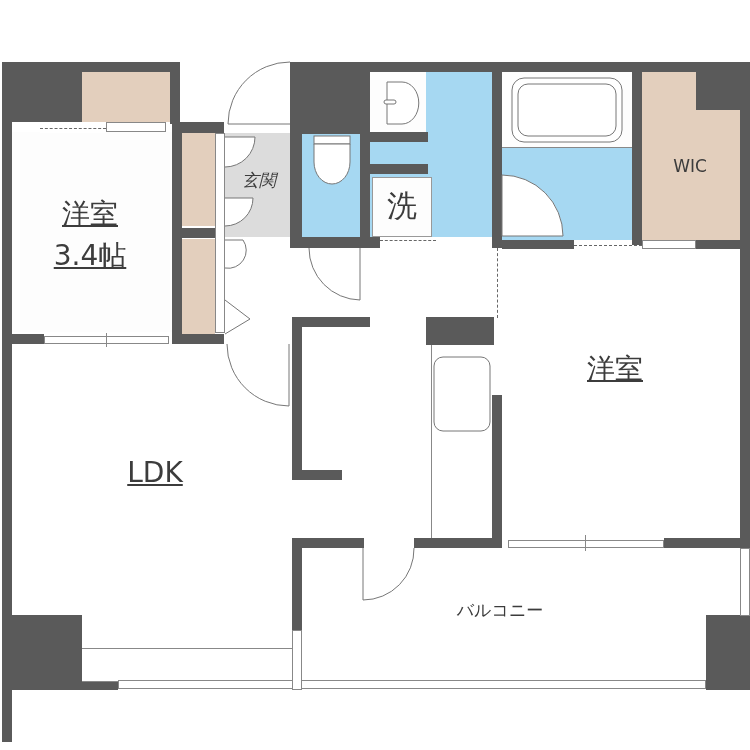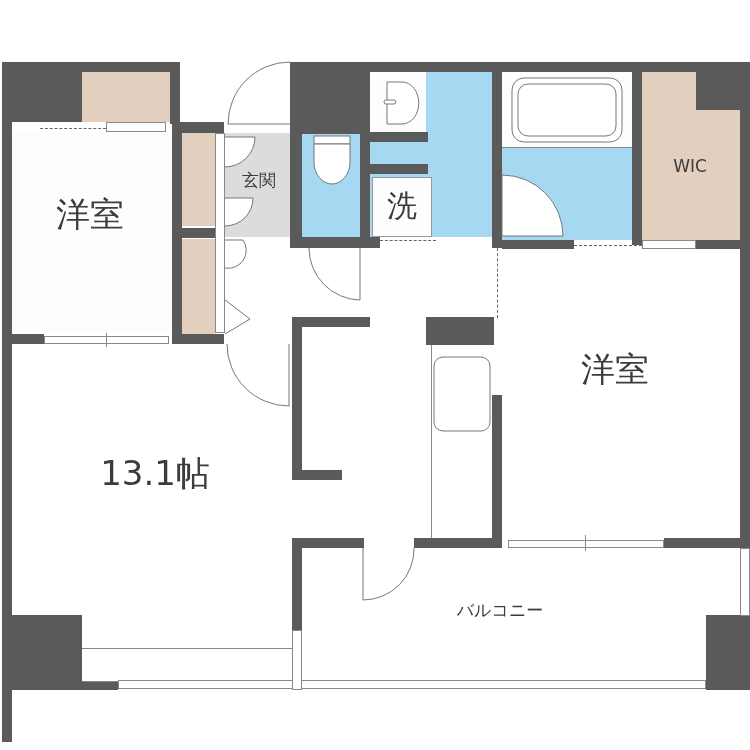--- a/index.html
+++ b/index.html
@@ -8,21 +8,21 @@
   .abs { position:absolute; box-sizing:border-box; }
   .wall { background:#5a5a5a; }
   .floor-white { background:#fdfdfd; }
   .floor-blue { background:#a6d8f2; }
   .floor-beige { background:#e3cfbd; }
   .floor-gray { background:#dcdcdc; }
   .win { background:#ffffff; border:1px solid #888; }
   .win-dash { background:#ffffff; border-top:1px dashed #666; }
   .thin { background:#888; }
   .label { position:absolute; color:#3c3c3c; text-align:center; white-space:nowrap; }
-  .lbl-big { font-size:34px; line-height:42px; }
+  .lbl-big { font-size:28px; line-height:42px;text-decoration:underline; }
   .lbl-small { font-size:17px; line-height:20px; }
   svg { position:absolute; overflow:visible; }
 </style>
 </head>
 <body>
 
 <div class="plan">
 
   <div class="abs floor-white" style="left:12px;top:132px;width:160px;height:200px;"></div>
   <div class="abs floor-beige" style="left:82px;top:72px;width:88px;height:50px;"></div>
@@ -121,33 +121,34 @@
 
     <path d="M502 175 A61 61 0 0 1 563 236 L502 236 Z" fill="#fff" stroke="#777"></path>
 
     <rect x="434" y="357" width="56" height="74" rx="9" fill="#fff" stroke="#777"></rect>
 
     <path d="M363 548 L363 600 A51 51 0 0 0 414 548" fill="none" stroke="#777" stroke-width="1"></path>
   </svg>
 
   <div class="label lbl-big" style="left:30px;top:193px;width:120px;">
     <div>洋室</div>
+    <div>3.4帖</div>
   </div>
-  <div class="label lbl-small" style="left:230px;top:170px;width:58px;">
+  <div class="label lbl-small" style="left:230px;top:170px;width:58px;font-style:italic;">
     <span>玄関</span>
   </div>
   <div class="label" style="left:372px;top:186px;width:60px;font-size:30px;line-height:40px;">
     <span>洗</span>
   </div>
   <div class="label lbl-small" style="left:650px;top:156px;width:80px;">
     <span>WIC</span>
   </div>
   <div class="label lbl-big" style="left:550px;top:348px;width:130px;">
     <div>洋室</div>
   </div>
   <div class="label lbl-big" style="left:85px;top:452px;width:140px;">
-    <div>13.1帖</div>
+    <div>LDK</div>
   </div>
   <div class="label lbl-small" style="left:440px;top:600px;width:120px;text-align:center;">
     <span>バルコニー</span>
   </div>
 
 </div>
 
 </body></html>

